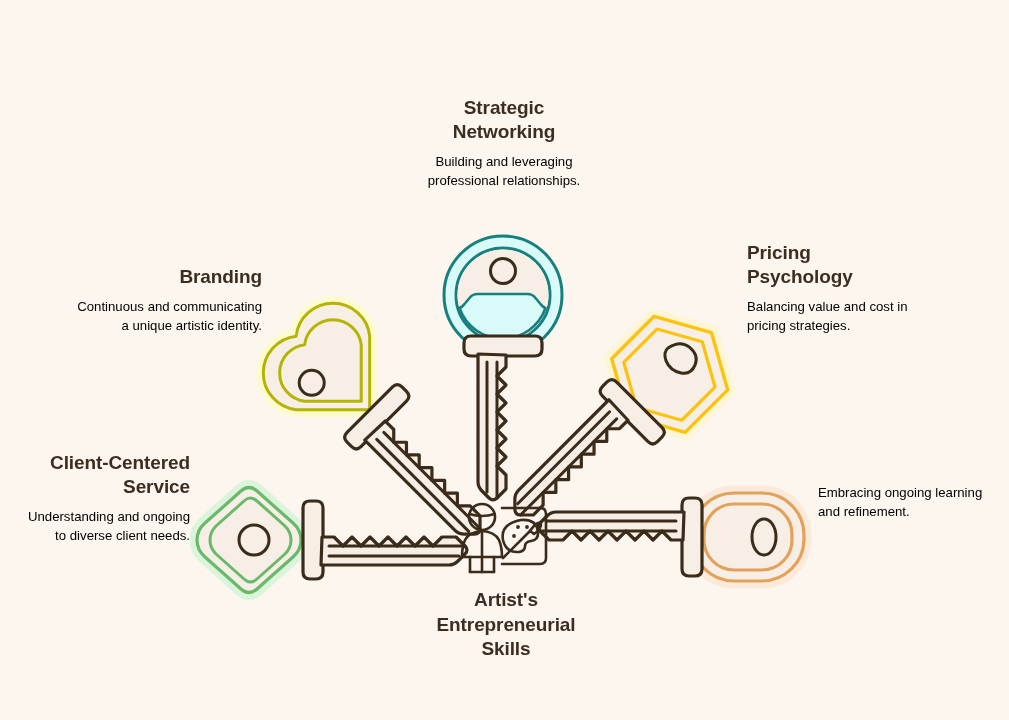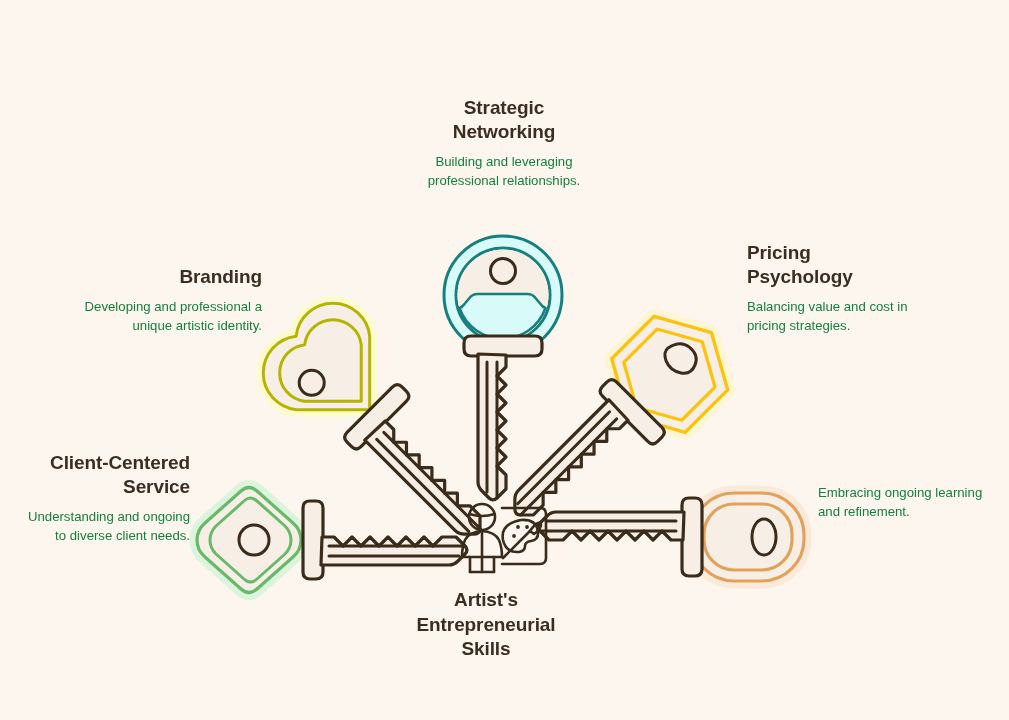--- a/index.html
+++ b/index.html
@@ -35,33 +35,33 @@
     font-weight: bold;
     color: #3B2E21;
     line-height: 24px;
     letter-spacing: -0.1px;
     margin: 0;
     white-space: pre-line;
   }
   .label-desc {
     font-size: 13.2px;
     font-weight: normal;
-    color: #15803d;
+    color: #000000;
     line-height: 18.5px;
     margin: 0;
     padding-top: 9px;
   }
   .align-right { text-align: right; }
   .align-left  { text-align: left; }
   .align-center{ text-align: center; }
 
   
   #center-caption {
     position: absolute;
-    left: 381px;
+    left: 401px;
     top: 588px;
     width: 210px;
     text-align: center;
   }
   #center-caption .label-title {
     font-size: 19px;
     line-height: 24.5px;
   }
 </style>
 </head>
@@ -192,21 +192,21 @@
   </svg>
 
   <div class="label-block align-center" style="left:413px; top:96px; width:182px;">
     <div class="label-title">Strategic
 Networking</div>
     <div class="label-desc">Building and leveraging professional relationships.</div>
   </div>
 
   <div class="label-block align-right" style="left:72px; top:265px; width:190px;">
     <div class="label-title">Branding</div>
-    <div class="label-desc">Developing and professional a unique artistic identity.</div>
+    <div class="label-desc">Continuous and communicating a unique artistic identity.</div>
   </div>
 
   <div class="label-block align-left" style="left:747px; top:241px; width:190px;">
     <div class="label-title">Pricing
 Psychology</div>
     <div class="label-desc">Balancing value and cost in pricing strategies.</div>
   </div>
 
   <div class="label-block align-right" style="left:20px; top:451px; width:170px;">
     <div class="label-title">Client-Centered

